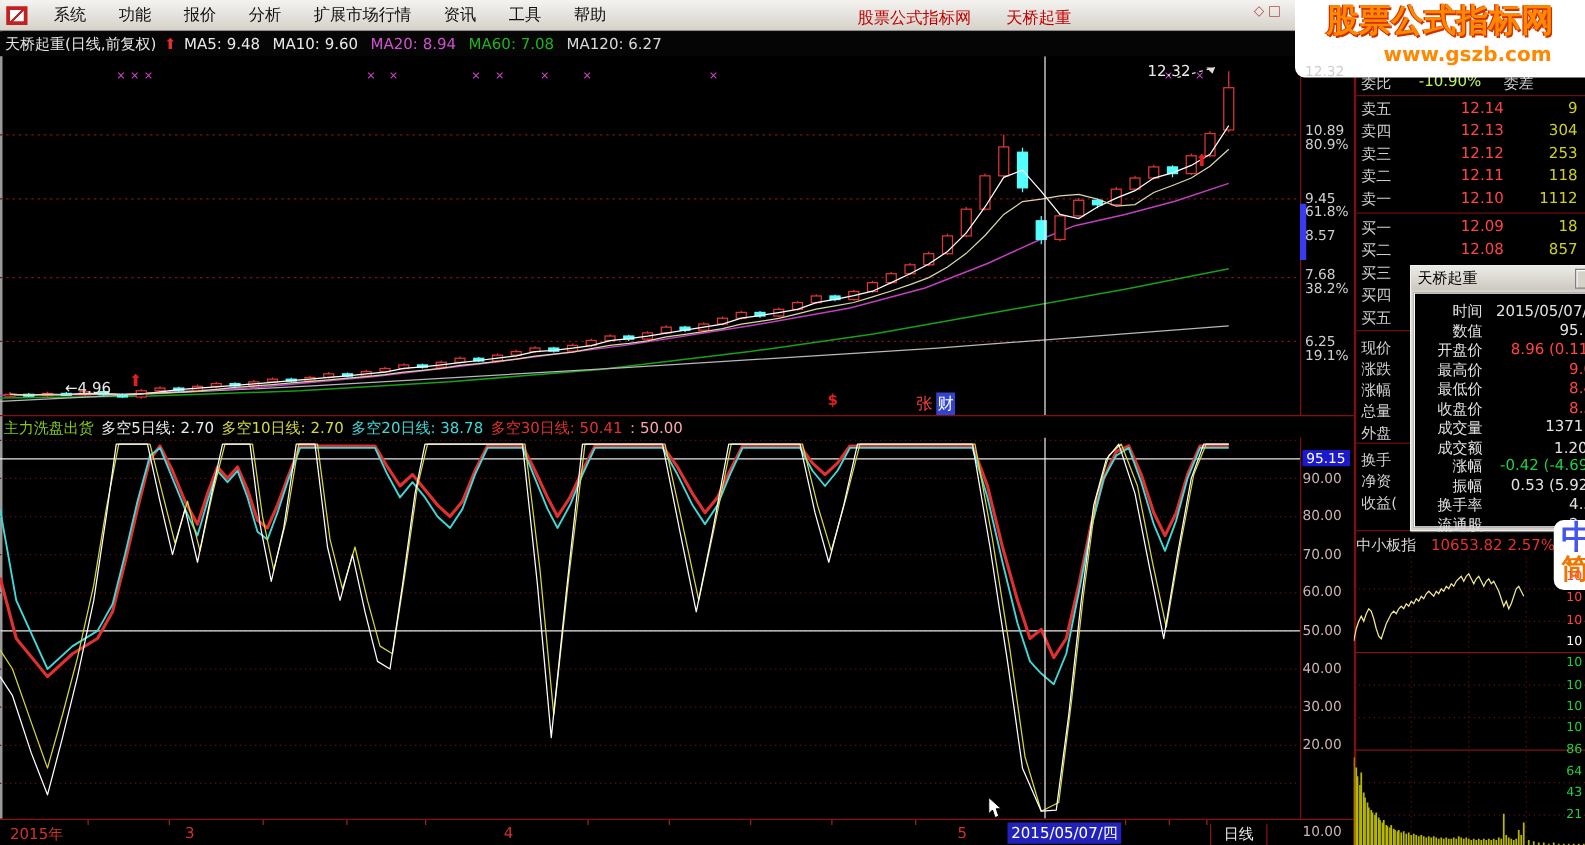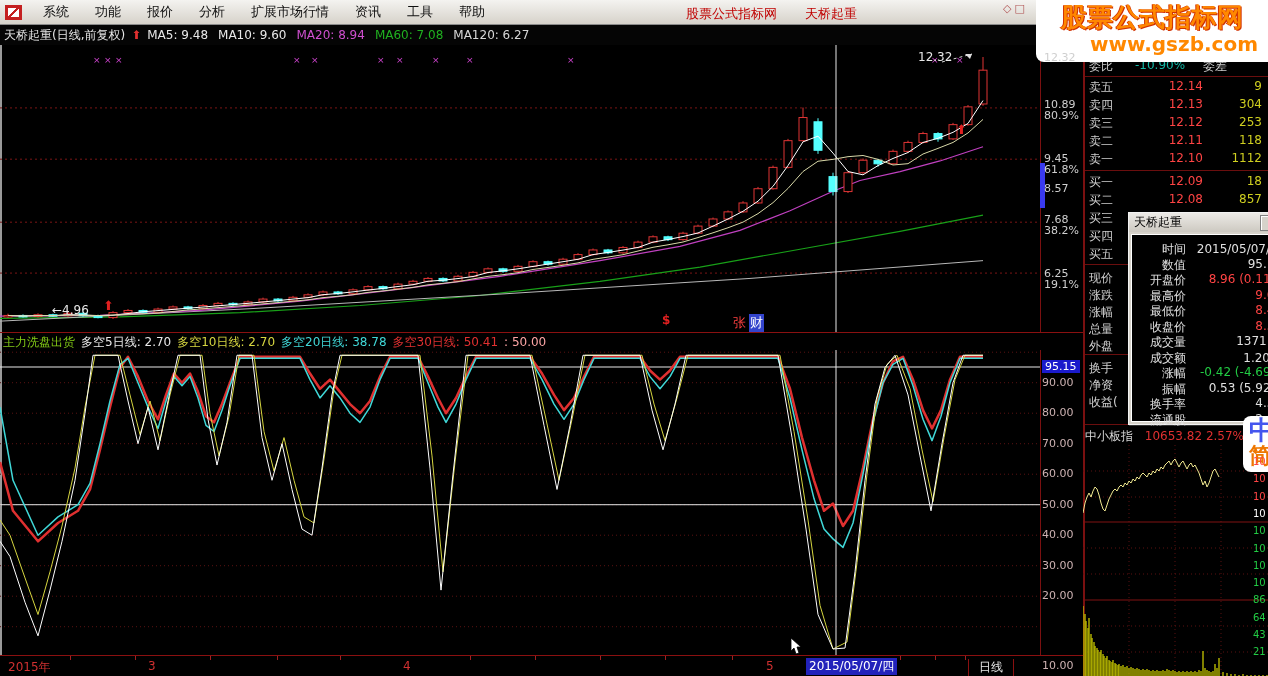--- a/index.html
+++ b/index.html
@@ -42,21 +42,21 @@
   .tl-period{position:absolute;top:3px;font-size:12px;color:#e8e8e8;padding:0 10px;
              border-left:1px solid #8a1010;border-right:1px solid #8a1010;}
   .tl-tick{position:absolute;top:0;width:1px;height:4px;background:#a02020;}
   
   .sidebar{position:absolute;left:1083px;top:45px;width:185px;height:631px;background:#000;
            border-left:2px solid #7a1010;box-sizing:border-box;}
   .sb-row{position:absolute;left:0;width:183px;height:17px;font-size:12px;}
   .sb-label{position:absolute;left:4px;color:#cfcfcf;}
   .sb-price{position:absolute;left:40px;width:78px;text-align:right;color:#ff4444;}
   .sb-vol{position:absolute;right:6px;width:60px;text-align:right;color:#cfcf20;}
-  .sb-green{color:#14b8a6;}
+  .sb-green{color:#bef264;}
   .sb-sep{position:absolute;left:0;width:183px;border-top:1px solid #6a0e0e;}
   .mini-header{position:absolute;left:1085px;top:428px;font-size:12px;white-space:nowrap;}
   .mini-header .nm{color:#d8d8d8;}
   .mini-header .val{color:#e03030;margin-left:8px;}
   .mini-axis-label{position:absolute;left:1253px;font-size:10px;white-space:nowrap;}
   
   .popup{position:absolute;left:1128px;top:212px;width:164px;height:213px;background:#d6d2ca;
          border:1px solid #f2f2f2;box-shadow:1px 1px 0 #333;box-sizing:border-box;}
   .popup-title{height:19px;display:flex;align-items:center;padding-left:5px;font-size:12px;color:#000;
                background:linear-gradient(#eceae6,#cdc9c1);}
@@ -64,21 +64,21 @@
              border:1px solid #808080;box-shadow:inset 1px 1px 0 #fff;}
   .popup-body{position:absolute;left:2px;top:21px;right:2px;bottom:2px;background:#000;border:1px solid #fff;}
   .pp-row{position:absolute;left:0;width:100%;height:16px;font-size:12px;}
   .pp-label{position:absolute;left:2px;width:52px;text-align:right;color:#e0e0e0;}
   .pp-val{position:absolute;left:56px;right:6px;text-align:right;color:#e0e0e0;}
   
   .wm1{position:absolute;right:0;top:0;width:232px;height:62px;background:#fff;border-radius:0 0 0 8px;
        text-align:center;overflow:hidden;}
   .wm1 .l1{font-size:26px;font-weight:bold;color:#ff8800;line-height:30px;margin-top:2px;
            text-shadow:1px 1px 0 #d03000,-1px 0 0 #d03000;}
-  .wm1 .l2{font-size:20px;font-weight:bold;color:#ff8800;line-height:24px;margin-left:44px;}
+  .wm1 .l2{font-size:16px;font-weight:bold;color:#ff8800;line-height:24px;margin-left:44px;}
   .wm2{position:absolute;left:1243px;top:416px;width:42px;height:56px;background:#fff;border-radius:8px 0 0 8px;
        padding-left:6px;box-sizing:border-box;overflow:hidden;}
   .wm2 .c1{color:#4455ee;font-size:26px;font-weight:bold;line-height:28px;}
   .wm2 .c2{color:#ee7700;font-size:22px;font-weight:bold;line-height:24px;}
   .left-edge{position:absolute;left:0;top:0;width:2px;height:676px;background:#9a9a9a;}
   .scroll-thumb{position:absolute;left:1040px;top:163px;width:5px;height:45px;background:#3a3aee;}
   .cursor{position:absolute;left:790px;top:638px;}
   svg{display:block;}
 </style>
 </head>

